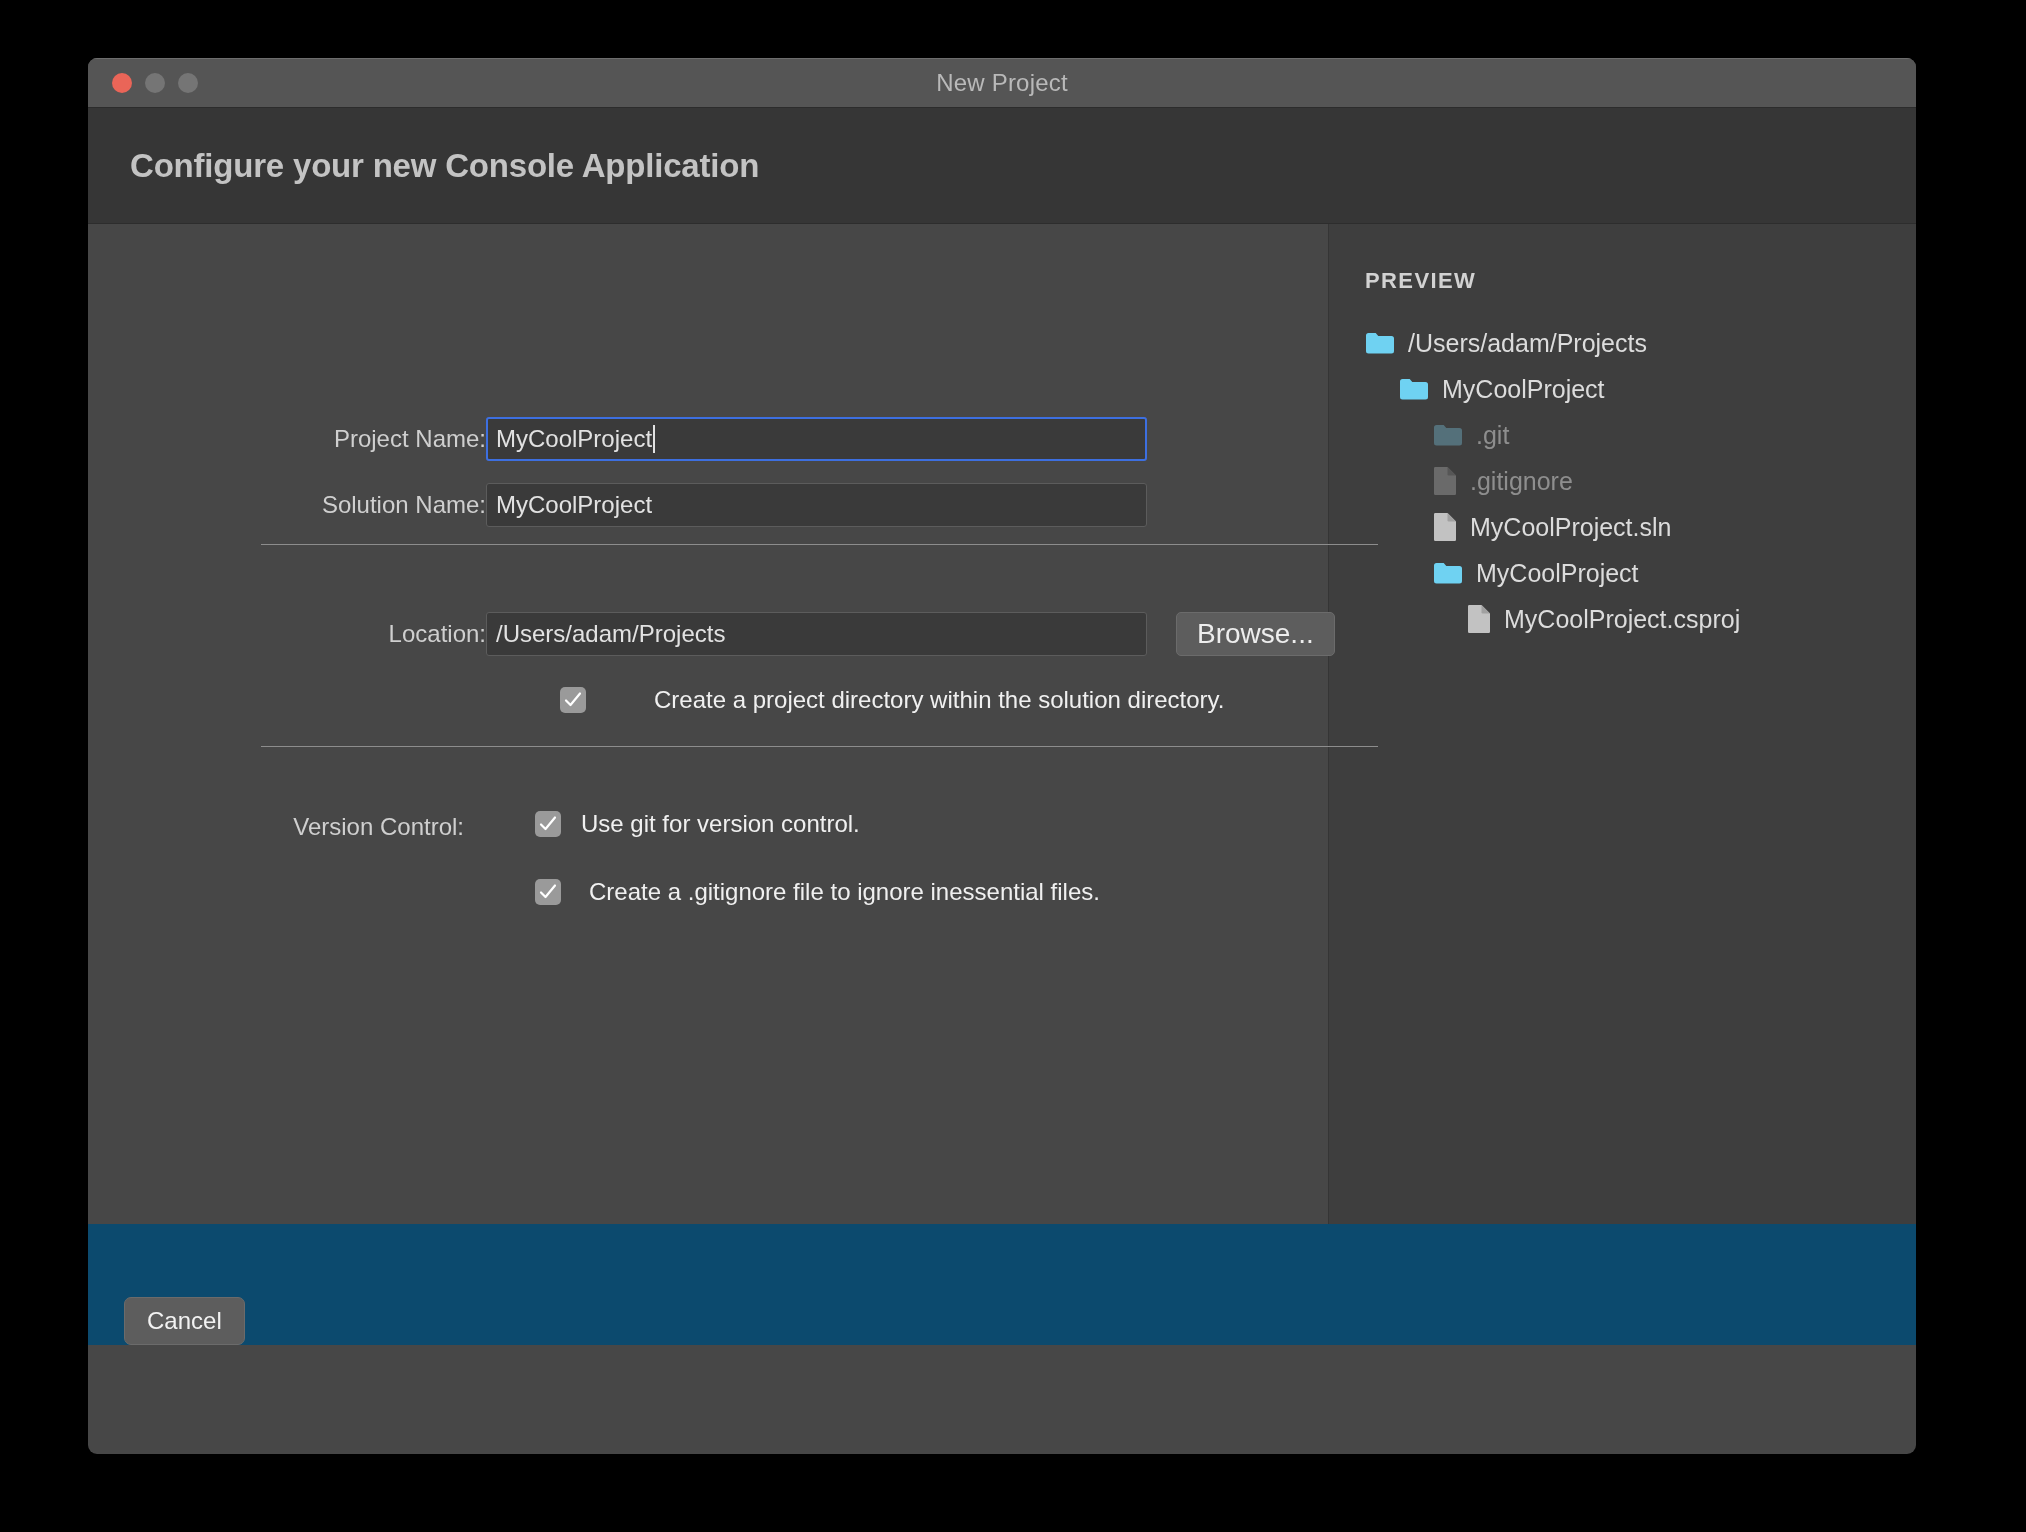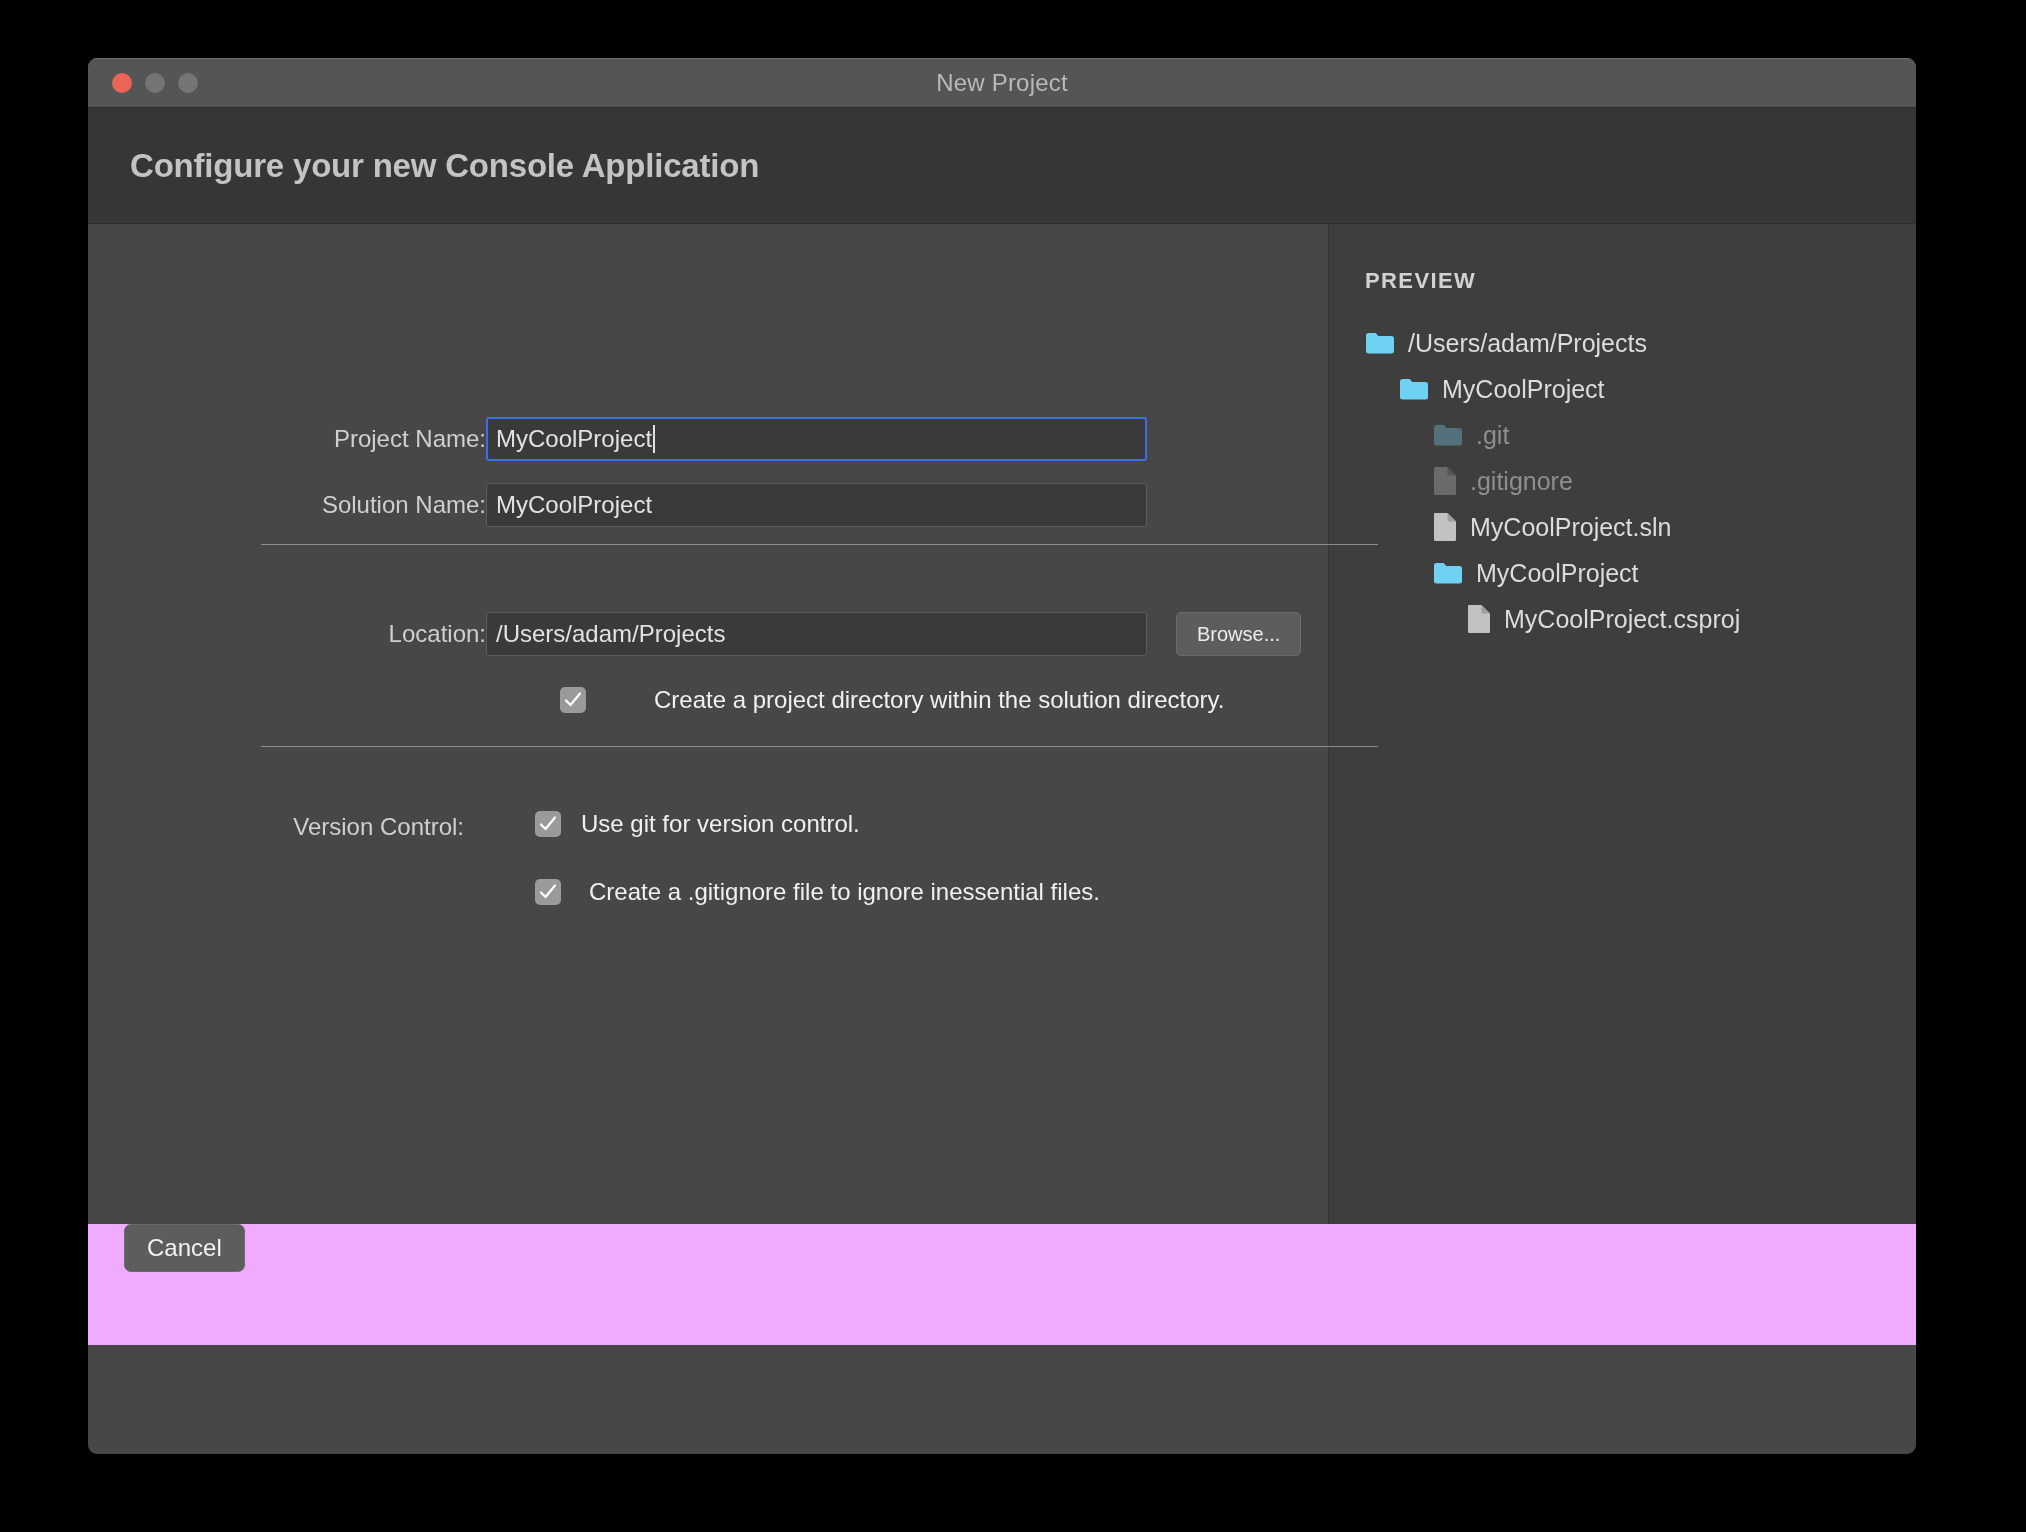--- a/index.html
+++ b/index.html
@@ -118,21 +118,21 @@
 
   
   #browse-button {
     margin-left:29px;
     height:44px;
     padding:0 20px;
     background:#5d5d5d;
     border:1px solid #6b6b6b;
     border-radius:5px;
     color:#ededed;
-    font-size:20px;
+    font-size:28px;
     font-family:"Liberation Sans", sans-serif;
     cursor:pointer;
   }
 
   
   .separator {
     position:absolute;
     left:173px;
     width:1117px;
     height:1px;
@@ -187,23 +187,23 @@
     font-size:25px;
     color:#dcdcdc;
     white-space:nowrap;
   }
   .tree-row.dim .tree-label { color:#8e8e8e; }
   .ficon { flex:none; display:block; }
 
   
   #footer {
     height:121px;
-    background:#f0abfc;
-    display:flex;
-    align-items:flex-start;
+    background:#0c4a6e;
+    display:flex;
+    align-items:flex-end;
     padding:0 36px;
   }
   .btn {
     height:48px;
     padding:0 22px;
     border-radius:7px;
     font-size:24px;
     font-family:"Liberation Sans", sans-serif;
     color:#f2f2f2;
     border:1px solid #6b6b6b;

